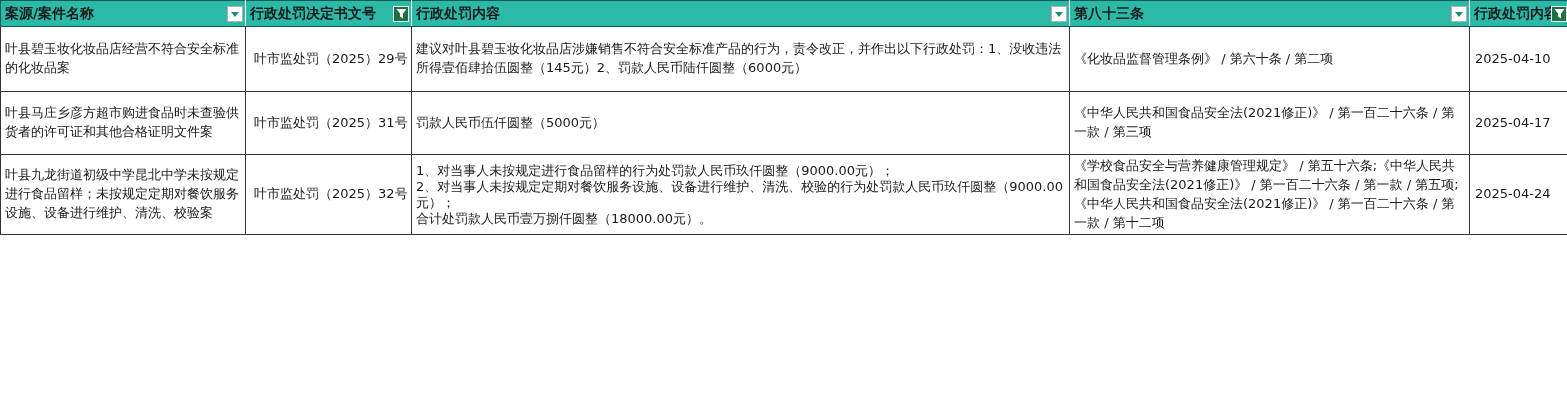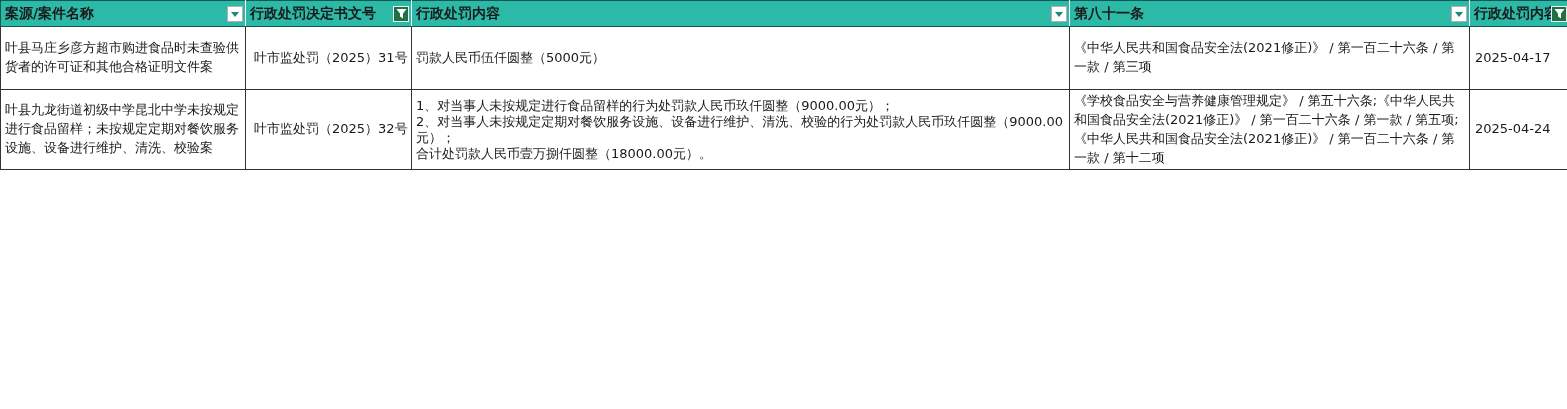--- a/index.html
+++ b/index.html
@@ -79,38 +79,45 @@
       </th>
       <th>
         <span>行政处罚内容</span>
         <span class="filter-btn dropdown">
           <svg width="10" height="8" viewBox="0 0 10 8">
               <path d="M1 2 L9 2 L5 7 Z" fill="#1f8a7c"></path>
             </svg>
         </span>
       </th>
       <th>
-        <span>第八十一条</span>
+        <span>第八十三条</span>
         <span class="filter-btn dropdown">
           <svg width="10" height="8" viewBox="0 0 10 8">
               <path d="M1 2 L9 2 L5 7 Z" fill="#1f8a7c"></path>
             </svg>
         </span>
       </th>
       <th class="last">
         <span>行政处罚内容</span>
         <span class="filter-btn active">
           <svg width="11" height="11" viewBox="0 0 11 11">
               <path d="M0.5 1 H10.5 L7 5.5 V10.5 L4 8.5 V5.5 Z" fill="#ffffff"></path>
             </svg>
         </span>
       </th>
     </tr>
   </thead>
   <tbody>
+    <tr class="r1">
+      <td class="col-name">叶县碧玉妆化妆品店经营不符合安全标准的化妆品案</td>
+      <td class="col-doc">叶市监处罚（2025）29号</td>
+      <td class="col-content">建议对叶县碧玉妆化妆品店涉嫌销售不符合安全标准产品的行为，责令改正，并作出以下行政处罚：1、没收违法所得壹佰肆拾伍圆整（145元）2、罚款人民币陆仟圆整（6000元）</td>
+      <td class="col-basis">《化妆品监督管理条例》 / 第六十条 / 第二项</td>
+      <td class="col-date">2025-04-10</td>
+    </tr>
     <tr class="r3">
       <td class="col-name">叶县马庄乡彦方超市购进食品时未查验供货者的许可证和其他合格证明文件案</td>
       <td class="col-doc">叶市监处罚（2025）31号</td>
       <td class="col-content">罚款人民币伍仟圆整（5000元）</td>
       <td class="col-basis">《中华人民共和国食品安全法(2021修正)》 / 第一百二十六条 / 第一款 / 第三项</td>
       <td class="col-date">2025-04-17</td>
     </tr>
     <tr class="r6">
       <td class="col-name">叶县九龙街道初级中学昆北中学未按规定进行食品留样；未按规定定期对餐饮服务设施、设备进行维护、清洗、校验案</td>
       <td class="col-doc">叶市监处罚（2025）32号</td>

